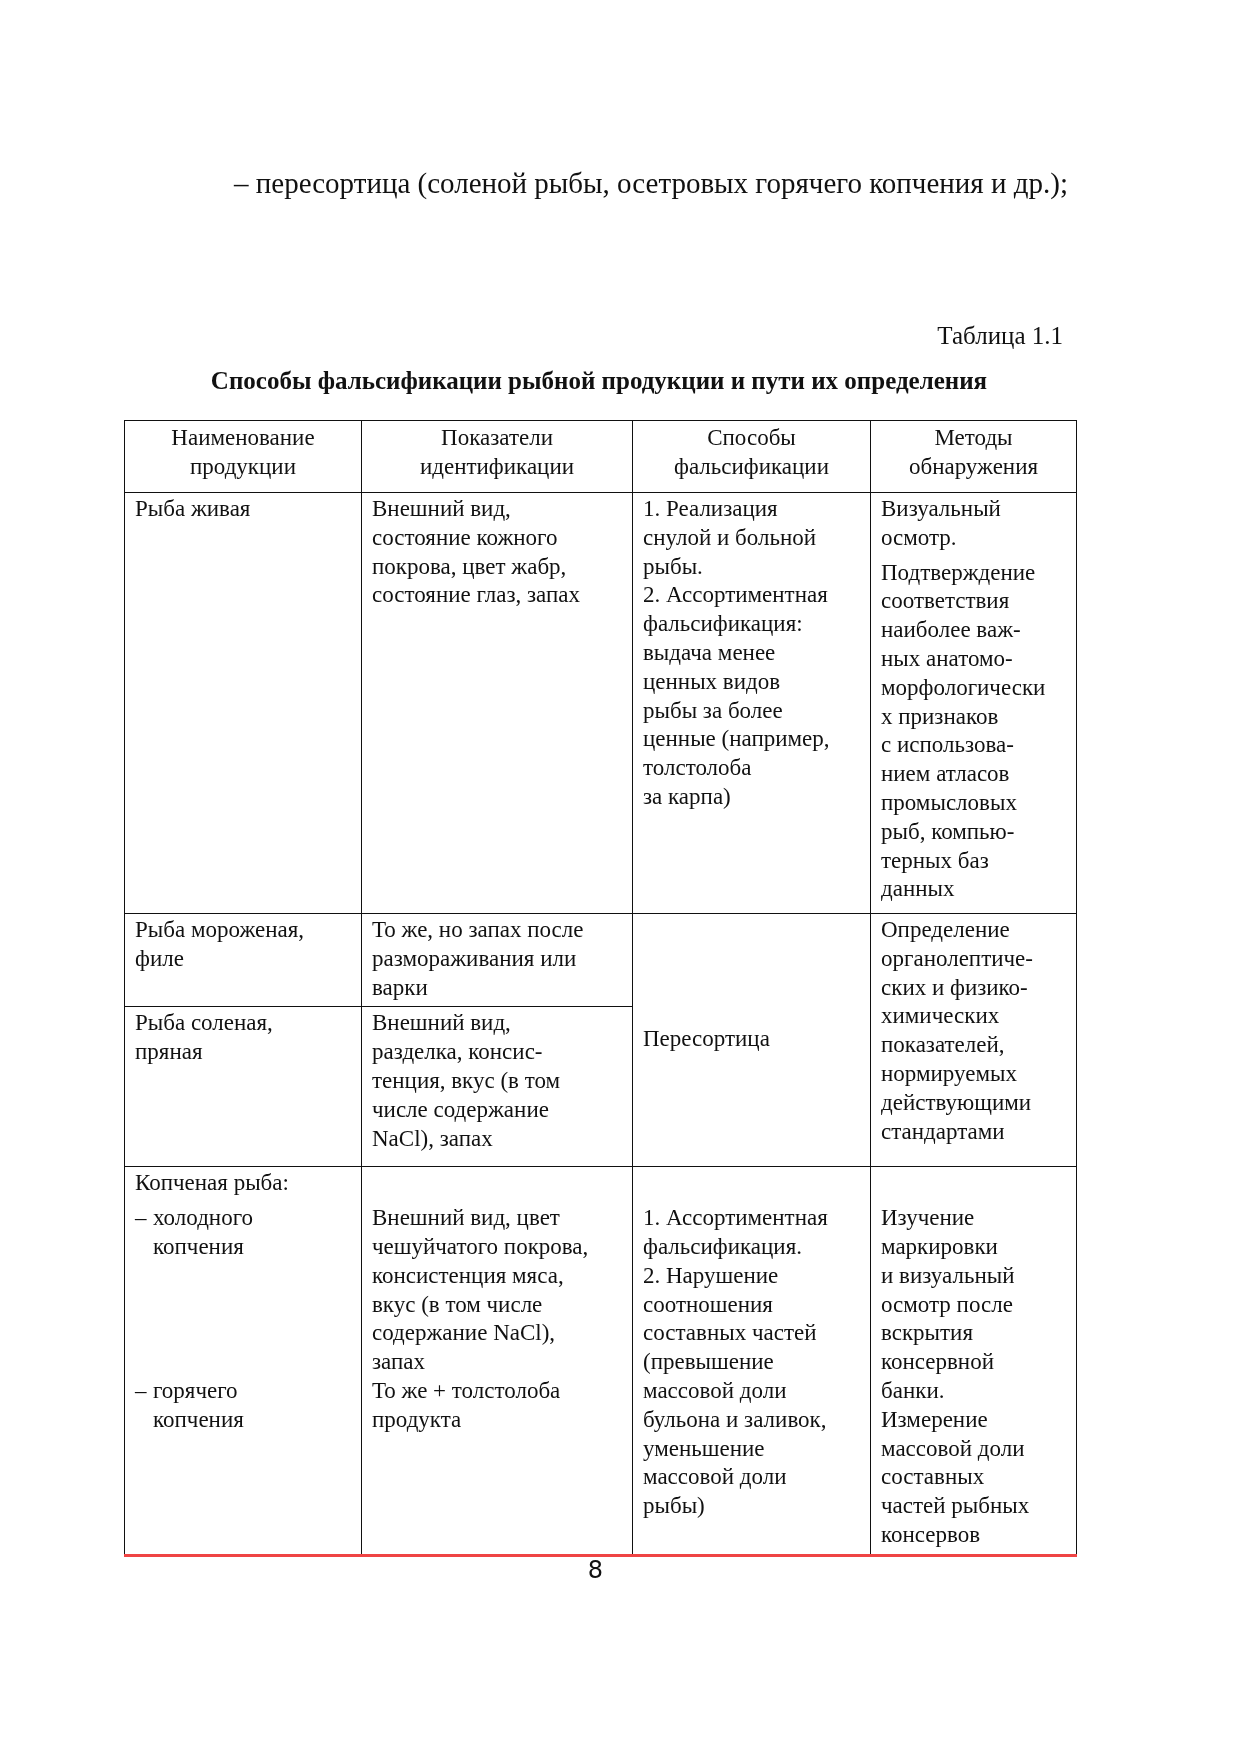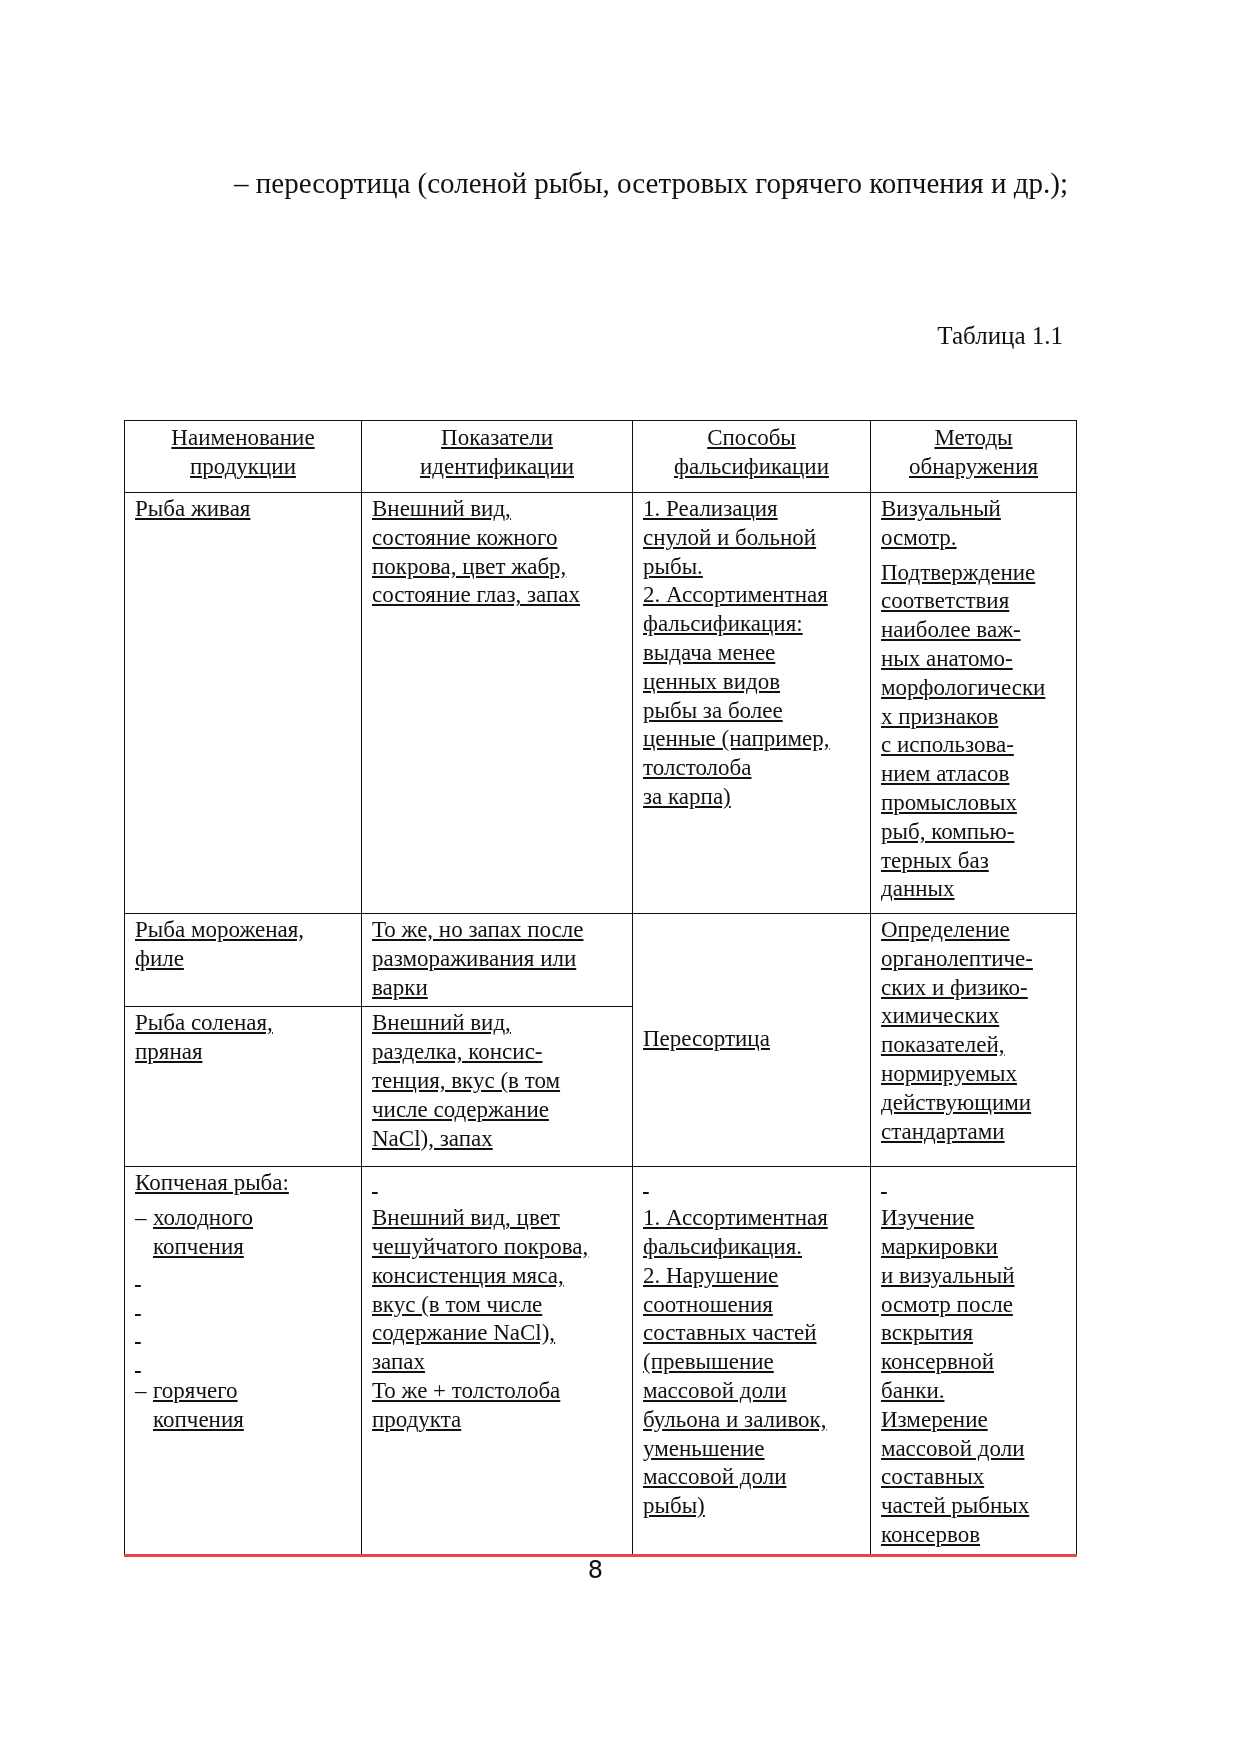--- a/index.html
+++ b/index.html
@@ -60,21 +60,20 @@
       table-layout: fixed;
       font-size: 23px;
       line-height: 28.8px;
     }
     table.main td, table.main th {
       border: 1.5px solid #111;
       vertical-align: top;
       padding: 2px 10px 4px 10px;
       font-weight: normal;
       text-align: left;
-      text-decoration: underline;
     }
     table.main th {
       text-align: center;
       height: 64px;
       padding-top: 3px;
     }
     table.main tr.last td { border-bottom: 3px solid #ef4444; }
     .cell-line { display: block; white-space: nowrap; }
     .gap-small { display: block; height: 6px; }
     .center-v { vertical-align: middle !important; text-align: center; }
@@ -91,20 +90,21 @@
     }
   </style>
 </head>
 <body>
 
 <div class="page">
 
   <div id="para1" class="para indent">– пересортица (соленой рыбы, осетровых горячего копчения и др.);</div>
 
   <div class="table-label">Таблица 1.1</div>
+  <div class="table-title">Способы фальсификации рыбной продукции и пути их определения</div>
 
   <table class="main">
     <colgroup>
       <col style="width:237px">
       <col style="width:271px">
       <col style="width:238px">
       <col style="width:206px">
     </colgroup>
     <thead>
       <tr>

